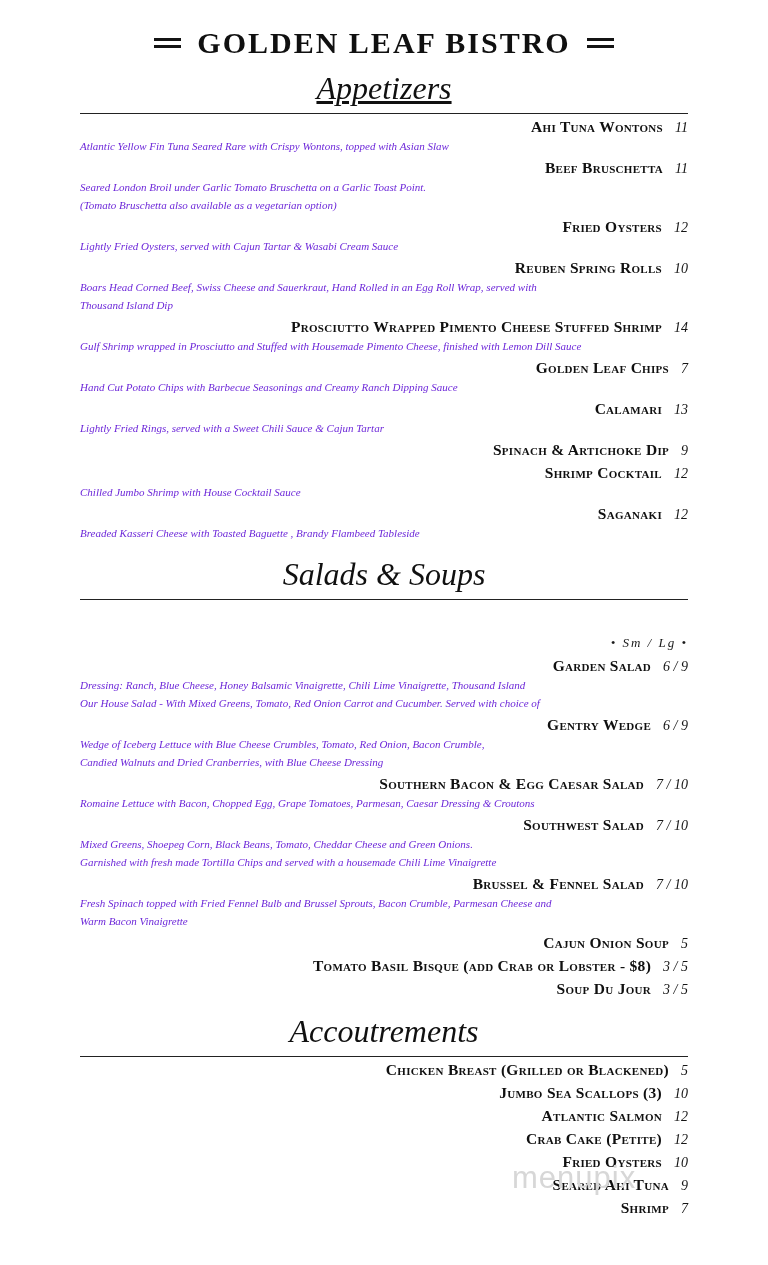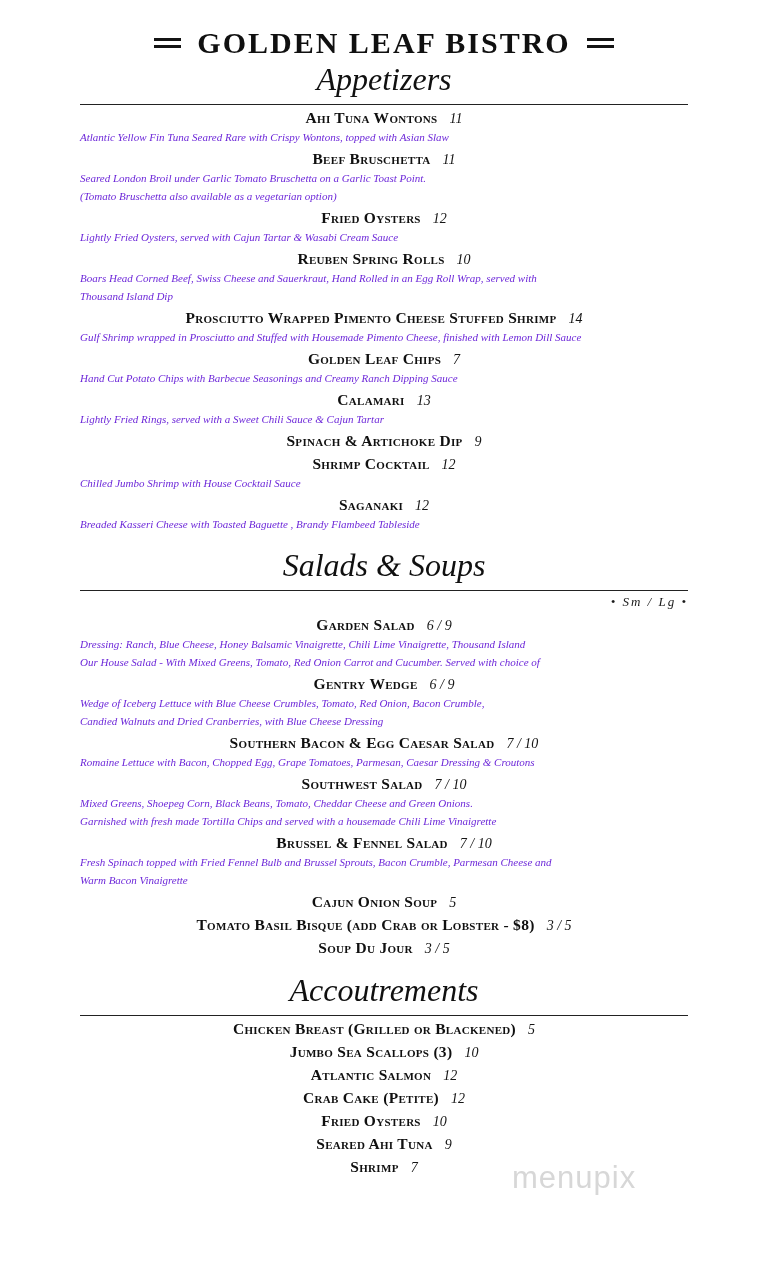--- a/index.html
+++ b/index.html
@@ -26,32 +26,32 @@
     width:27px; height:10px; box-sizing:border-box;
     border-top:3.5px solid #141414;
     border-bottom:3.5px solid #141414;
   }
 
   
   .section-title {
     text-align:center; font-style:italic; font-weight:normal;
     font-size:32px; margin:14px 0 6px 0; color:#101010;
   }
-  .menu-section:first-child .section-title { margin-top:1px; }
+  .menu-section:first-child .section-title { margin-top:10px;text-decoration:underline; }
   .rule { border-top:1.6px solid #222; height:0; }
   .section-note {
     font-size:13px; color:#1a1a1a; padding:3px 0 2px 0;
   }
-  .note-right { text-align:right; font-style:italic; letter-spacing:2px; }
+  .note-right { text-align:right; font-style:italic; letter-spacing:2px;margin-top:32px; }
   .note-center { text-align:center; letter-spacing:3px; }
 
   
   .item { margin:3px 0 3px 0; }
   .item-head {
-    display:flex; justify-content:center; align-items:baseline;
+    display:flex; justify-content:flex-end; align-items:baseline;
     line-height:19px;
   }
   .item-name {
     font-weight:bold; font-variant:small-caps;
     font-size:15.5px; letter-spacing:0.3px; color:#101010;
   }
   .item-price {
     font-style:italic; font-size:14px; white-space:nowrap;
     padding-left:12px; color:#151515;
   }

